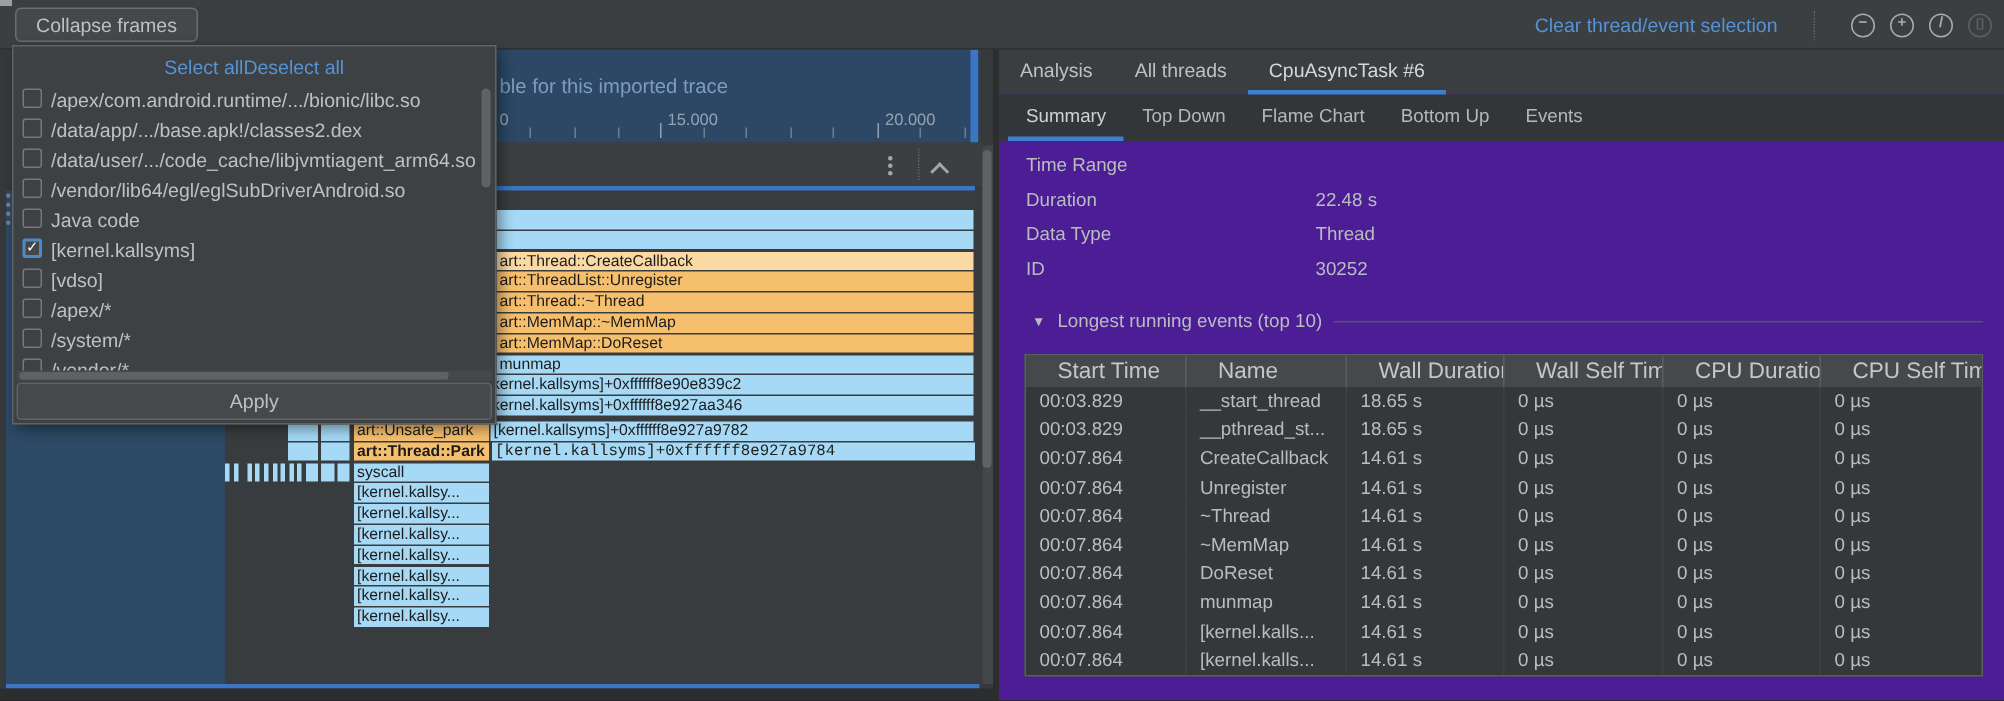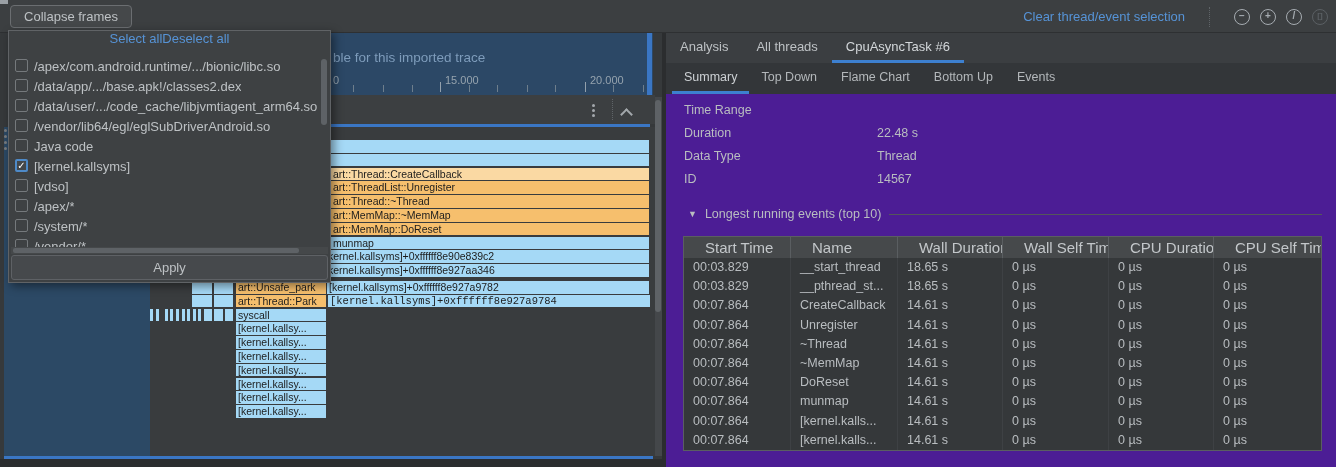--- a/index.html
+++ b/index.html
@@ -68,21 +68,21 @@
   .thead{background:#46494b;height:21px}
   .thead .cell{line-height:21px;border-right:1px solid #5a5e61;color:#c3c7ca;font-size:15px;
     padding-left:21px;box-sizing:border-box;overflow:hidden;white-space:nowrap;cursor:pointer}
   .trow{height:19.2px;cursor:pointer}
   .trow .cell{line-height:19.2px;border-right:1px solid #3e4144;color:#b9bdc0;font-size:12.5px;
     padding-left:9px;box-sizing:border-box;overflow:hidden;white-space:nowrap}
   .thead .cell:last-child,.trow .cell:last-child{border-right:none}
   
   #popup{position:absolute;left:8px;top:30px;width:323px;height:253px;background:#3e4143;
     border:1px solid #606366;box-sizing:border-box;z-index:10;box-shadow:3px 3px 9px rgba(0,0,0,.45)}
-  #popup-links{height:26px;display:flex;justify-content:center;}
+  #popup-links{height:26px;display:flex;justify-content:center;align-items:center;}
   #popup-links a{color:#5693d6;font-size:13px;text-decoration:none;cursor:pointer}
   #filter-list{position:absolute;left:0;top:28px;width:100%}
   .fitem{height:20px;display:flex;align-items:flex-start;padding-left:6px;cursor:pointer}
   .fbox{width:13px;height:13px;border:1px solid #75797c;border-radius:2px;background:#3e4143;
     box-sizing:border-box;font-size:10px;line-height:10px;text-align:center;color:#fff;flex:none}
   .fbox.checked{border:2px solid #4e8ac8;background:#43474a;line-height:9px}
   .flabel{margin-left:6px;font-size:13px;color:#bdc1c4;white-space:nowrap;overflow:hidden}
   #popup-vscroll{position:absolute;right:3px;top:28px;width:6px;height:66px;background:#5e6266;border-radius:3px;cursor:pointer}
   #popup-hscroll{position:absolute;left:2px;top:216px;width:317px;height:7px;background:#45484a;cursor:pointer}
   #popup-hthumb{position:absolute;left:2px;top:1px;width:286px;height:5px;background:#5e6266;border-radius:2px}
@@ -158,21 +158,21 @@
       <div class="bar" style="left: 331px; top: 222.8px; width: 318px; background: rgb(246, 191, 109);">art::MemMap::DoReset</div>
       <div class="bar" style="left: 331px; top: 236.6px; width: 318px; background: rgb(165, 217, 246);">munmap</div>
       <div class="bar" style="left: 323px; top: 250.4px; width: 326px; background: rgb(165, 217, 246);">[kernel.kallsyms]+0xffffff8e90e839c2</div>
       <div class="bar" style="left: 323px; top: 264.2px; width: 326px; background: rgb(165, 217, 246);">[kernel.kallsyms]+0xffffff8e927aa346</div>
       <div class="bar" style="left: 192px; top: 281px; width: 20px; background: rgb(165, 217, 246);"></div>
       <div class="bar" style="left: 214px; top: 281px; width: 19px; background: rgb(165, 217, 246);"></div>
       <div class="bar" style="left: 236px; top: 281px; width: 90px; background: rgb(246, 191, 109);">art::Unsafe_park</div>
       <div class="bar" style="left: 327px; top: 281px; width: 322px; background: rgb(165, 217, 246);">[kernel.kallsyms]+0xffffff8e927a9782</div>
       <div class="bar" style="left: 192px; top: 294.8px; width: 20px; background: rgb(165, 217, 246);"></div>
       <div class="bar" style="left: 214px; top: 294.8px; width: 19px; background: rgb(165, 217, 246);"></div>
-      <div class="bar" style="left: 236px; top: 294.8px; width: 90px; background: rgb(246, 191, 109);">art::Thread::Park</div>
+      <div class="bar" style="left: 236px; top: 294.8px; width: 90px; background: rgb(246, 191, 109); font-weight: bold;">art::Thread::Park</div>
       <div class="bar" style="left: 328px; top: 294.8px; width: 322px; background: rgb(165, 217, 246); font-family: Liberation Mono, monospace;">[kernel.kallsyms]+0xffffff8e927a9784</div>
       <div class="bar" style="left: 150px; top: 308.6px; width: 3px; background: rgb(165, 217, 246);"></div>
       <div class="bar" style="left: 156px; top: 308.6px; width: 3px; background: rgb(165, 217, 246);"></div>
       <div class="bar" style="left: 165px; top: 308.6px; width: 3px; background: rgb(165, 217, 246);"></div>
       <div class="bar" style="left: 170px; top: 308.6px; width: 3px; background: rgb(165, 217, 246);"></div>
       <div class="bar" style="left: 176px; top: 308.6px; width: 3px; background: rgb(165, 217, 246);"></div>
       <div class="bar" style="left: 182px; top: 308.6px; width: 3px; background: rgb(165, 217, 246);"></div>
       <div class="bar" style="left: 187px; top: 308.6px; width: 3px; background: rgb(165, 217, 246);"></div>
       <div class="bar" style="left: 193px; top: 308.6px; width: 3px; background: rgb(165, 217, 246);"></div>
       <div class="bar" style="left: 198px; top: 308.6px; width: 3px; background: rgb(165, 217, 246);"></div>
@@ -216,21 +216,21 @@
         <div class="srow">
           <div class="slabel">Duration</div>
           <div class="svalue">22.48 s</div>
         </div>
         <div class="srow">
           <div class="slabel">Data Type</div>
           <div class="svalue">Thread</div>
         </div>
         <div class="srow">
           <div class="slabel">ID</div>
-          <div class="svalue">14567</div>
+          <div class="svalue">30252</div>
         </div>
       </div>
     <div id="events-hdr">
       <span id="tri">▼</span>
       <span id="events-title">Longest running events (top 10)</span>
       <div id="events-rule"></div>
     </div>
     <div id="etable">
       <div class="thead" id="ehead">
           <div class="cell">Start Time</div>

